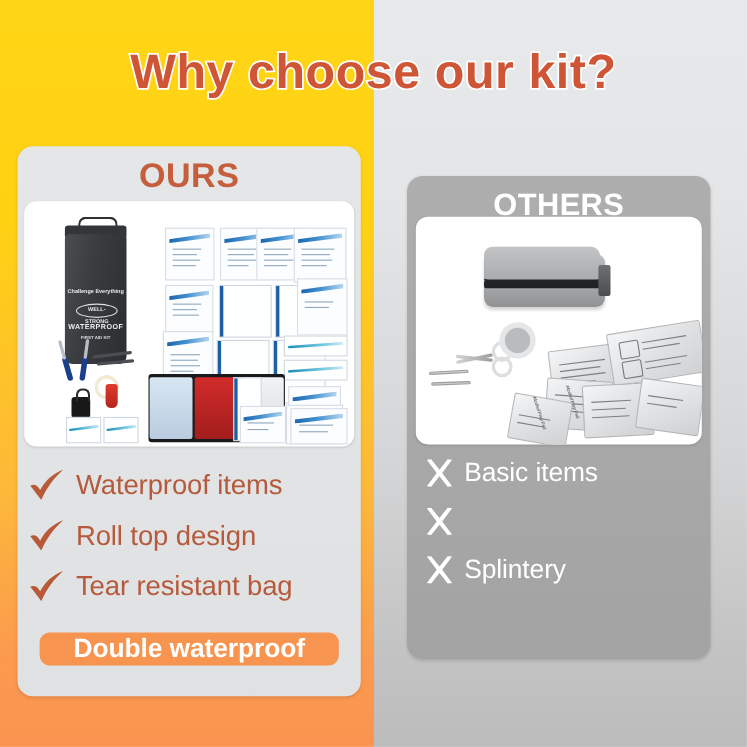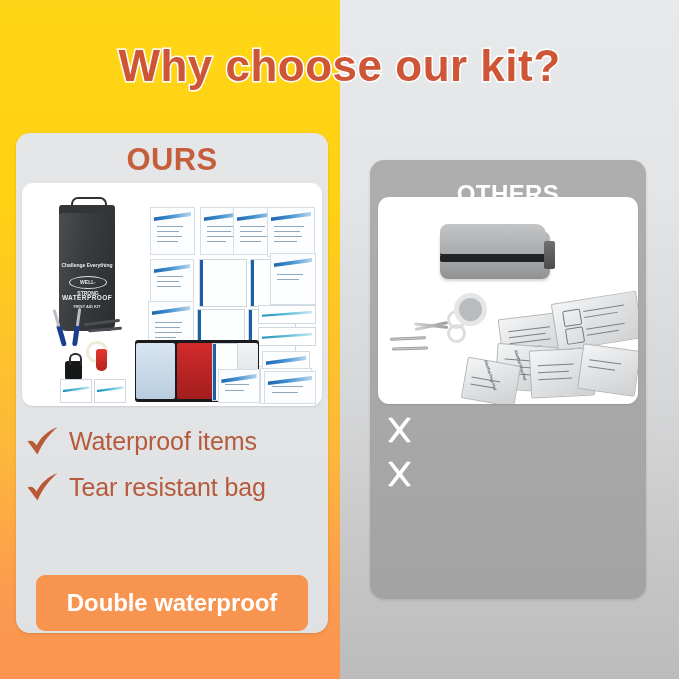--- a/index.html
+++ b/index.html
@@ -77,22 +77,22 @@
     white-space: nowrap;
     box-sizing: border-box;
   }
   .heading-ours {
     padding-top: 9px;
     font-size: 31px;
     letter-spacing: 0.4px;
     color: #C55E3C;
   }
   .heading-others {
-    padding-top: 20px;
-    font-size: 24px;
+    padding-top: 10px;
+    font-size: 28px;
     letter-spacing: 0.4px;
     color: #FFFFFF;
   }
 
   
   .photo-panel {
     position: absolute;
     background: #FFFFFF;
     border-radius: 11px;
     overflow: hidden;
@@ -150,21 +150,21 @@
     display: flex;
     align-items: center;
     justify-content: center;
     font-weight: bold;
     color: #FFFFFF;
     box-sizing: border-box;
     white-space: nowrap;
   }
   .badge-ours {
     left: 36px; top: 575px;
-    width: 272px; height: 56px;
+    width: 272px; height: 30px;
     background: #F79450;
     font-size: 24px;
     letter-spacing: -0.1px;
   }
   .badge-others {
     left: 386px; top: 560px;
     width: 242px; height: 31px;
     background: #BDBDBD;
     font-size: 20px;
     border-radius: 7px;
@@ -549,20 +549,26 @@
     <div class="feature-row">
       <svg class="mark" viewBox="0 0 34 30">
         <path d="M1.5 15.5 C5 13.5 8 15 10.5 19.5 C15 11 22 4.5 31.5 1 C23.5 8 16.5 17 11.5 28.5 C8 24 5 19.5 1.5 15.5 Z" fill="#B85A38"></path>
       </svg>
       <span class="feature-text">Waterproof items</span>
     </div>
     <div class="feature-row">
       <svg class="mark" viewBox="0 0 34 30">
         <path d="M1.5 15.5 C5 13.5 8 15 10.5 19.5 C15 11 22 4.5 31.5 1 C23.5 8 16.5 17 11.5 28.5 C8 24 5 19.5 1.5 15.5 Z" fill="#B85A38"></path>
       </svg>
+      <span class="feature-text">Roll top design</span>
+    </div>
+    <div class="feature-row">
+      <svg class="mark" viewBox="0 0 34 30">
+        <path d="M1.5 15.5 C5 13.5 8 15 10.5 19.5 C15 11 22 4.5 31.5 1 C23.5 8 16.5 17 11.5 28.5 C8 24 5 19.5 1.5 15.5 Z" fill="#B85A38"></path>
+      </svg>
       <span class="feature-text">Tear resistant bag</span>
     </div>
   </div>
 
   <div class="badge badge-ours">Double waterproof</div>
 
   <div class="card card-others">
     <div class="card-heading heading-others">OTHERS</div>
   </div>
 
@@ -622,22 +628,29 @@
       <div class="gtxt" style="left:96px; top:176px; transform: rotate(72deg);">Alcohol Prep Pad</div>
       <div class="gtxt" style="left:126px; top:166px; transform: rotate(72deg);">Alcohol Prep Pad</div>
     </div>
   </div>
 
   <div class="feature-list list-others">
     <div class="feature-row">
       <svg class="mark" viewBox="0 0 26 26">
         <path d="M2 1 L6 0.6 L13.5 10 L21 0.6 L25 1 L16 13 L25 25 L21 25.4 L13.5 16 L6 25.4 L2 25 L11 13 Z" fill="#FFFFFF"></path>
       </svg>
+      <span class="feature-text">Basic items</span>
     </div>
     <div class="feature-row">
       <svg class="mark" viewBox="0 0 26 26">
         <path d="M2 1 L6 0.6 L13.5 10 L21 0.6 L25 1 L16 13 L25 25 L21 25.4 L13.5 16 L6 25.4 L2 25 L11 13 Z" fill="#FFFFFF"></path>
       </svg>
     </div>
+    <div class="feature-row">
+      <svg class="mark" viewBox="0 0 26 26">
+        <path d="M2 1 L6 0.6 L13.5 10 L21 0.6 L25 1 L16 13 L25 25 L21 25.4 L13.5 16 L6 25.4 L2 25 L11 13 Z" fill="#FFFFFF"></path>
+      </svg>
+      <span class="feature-text">Splintery</span>
+    </div>
   </div>
 
 
 </div>
 
 </body></html>

